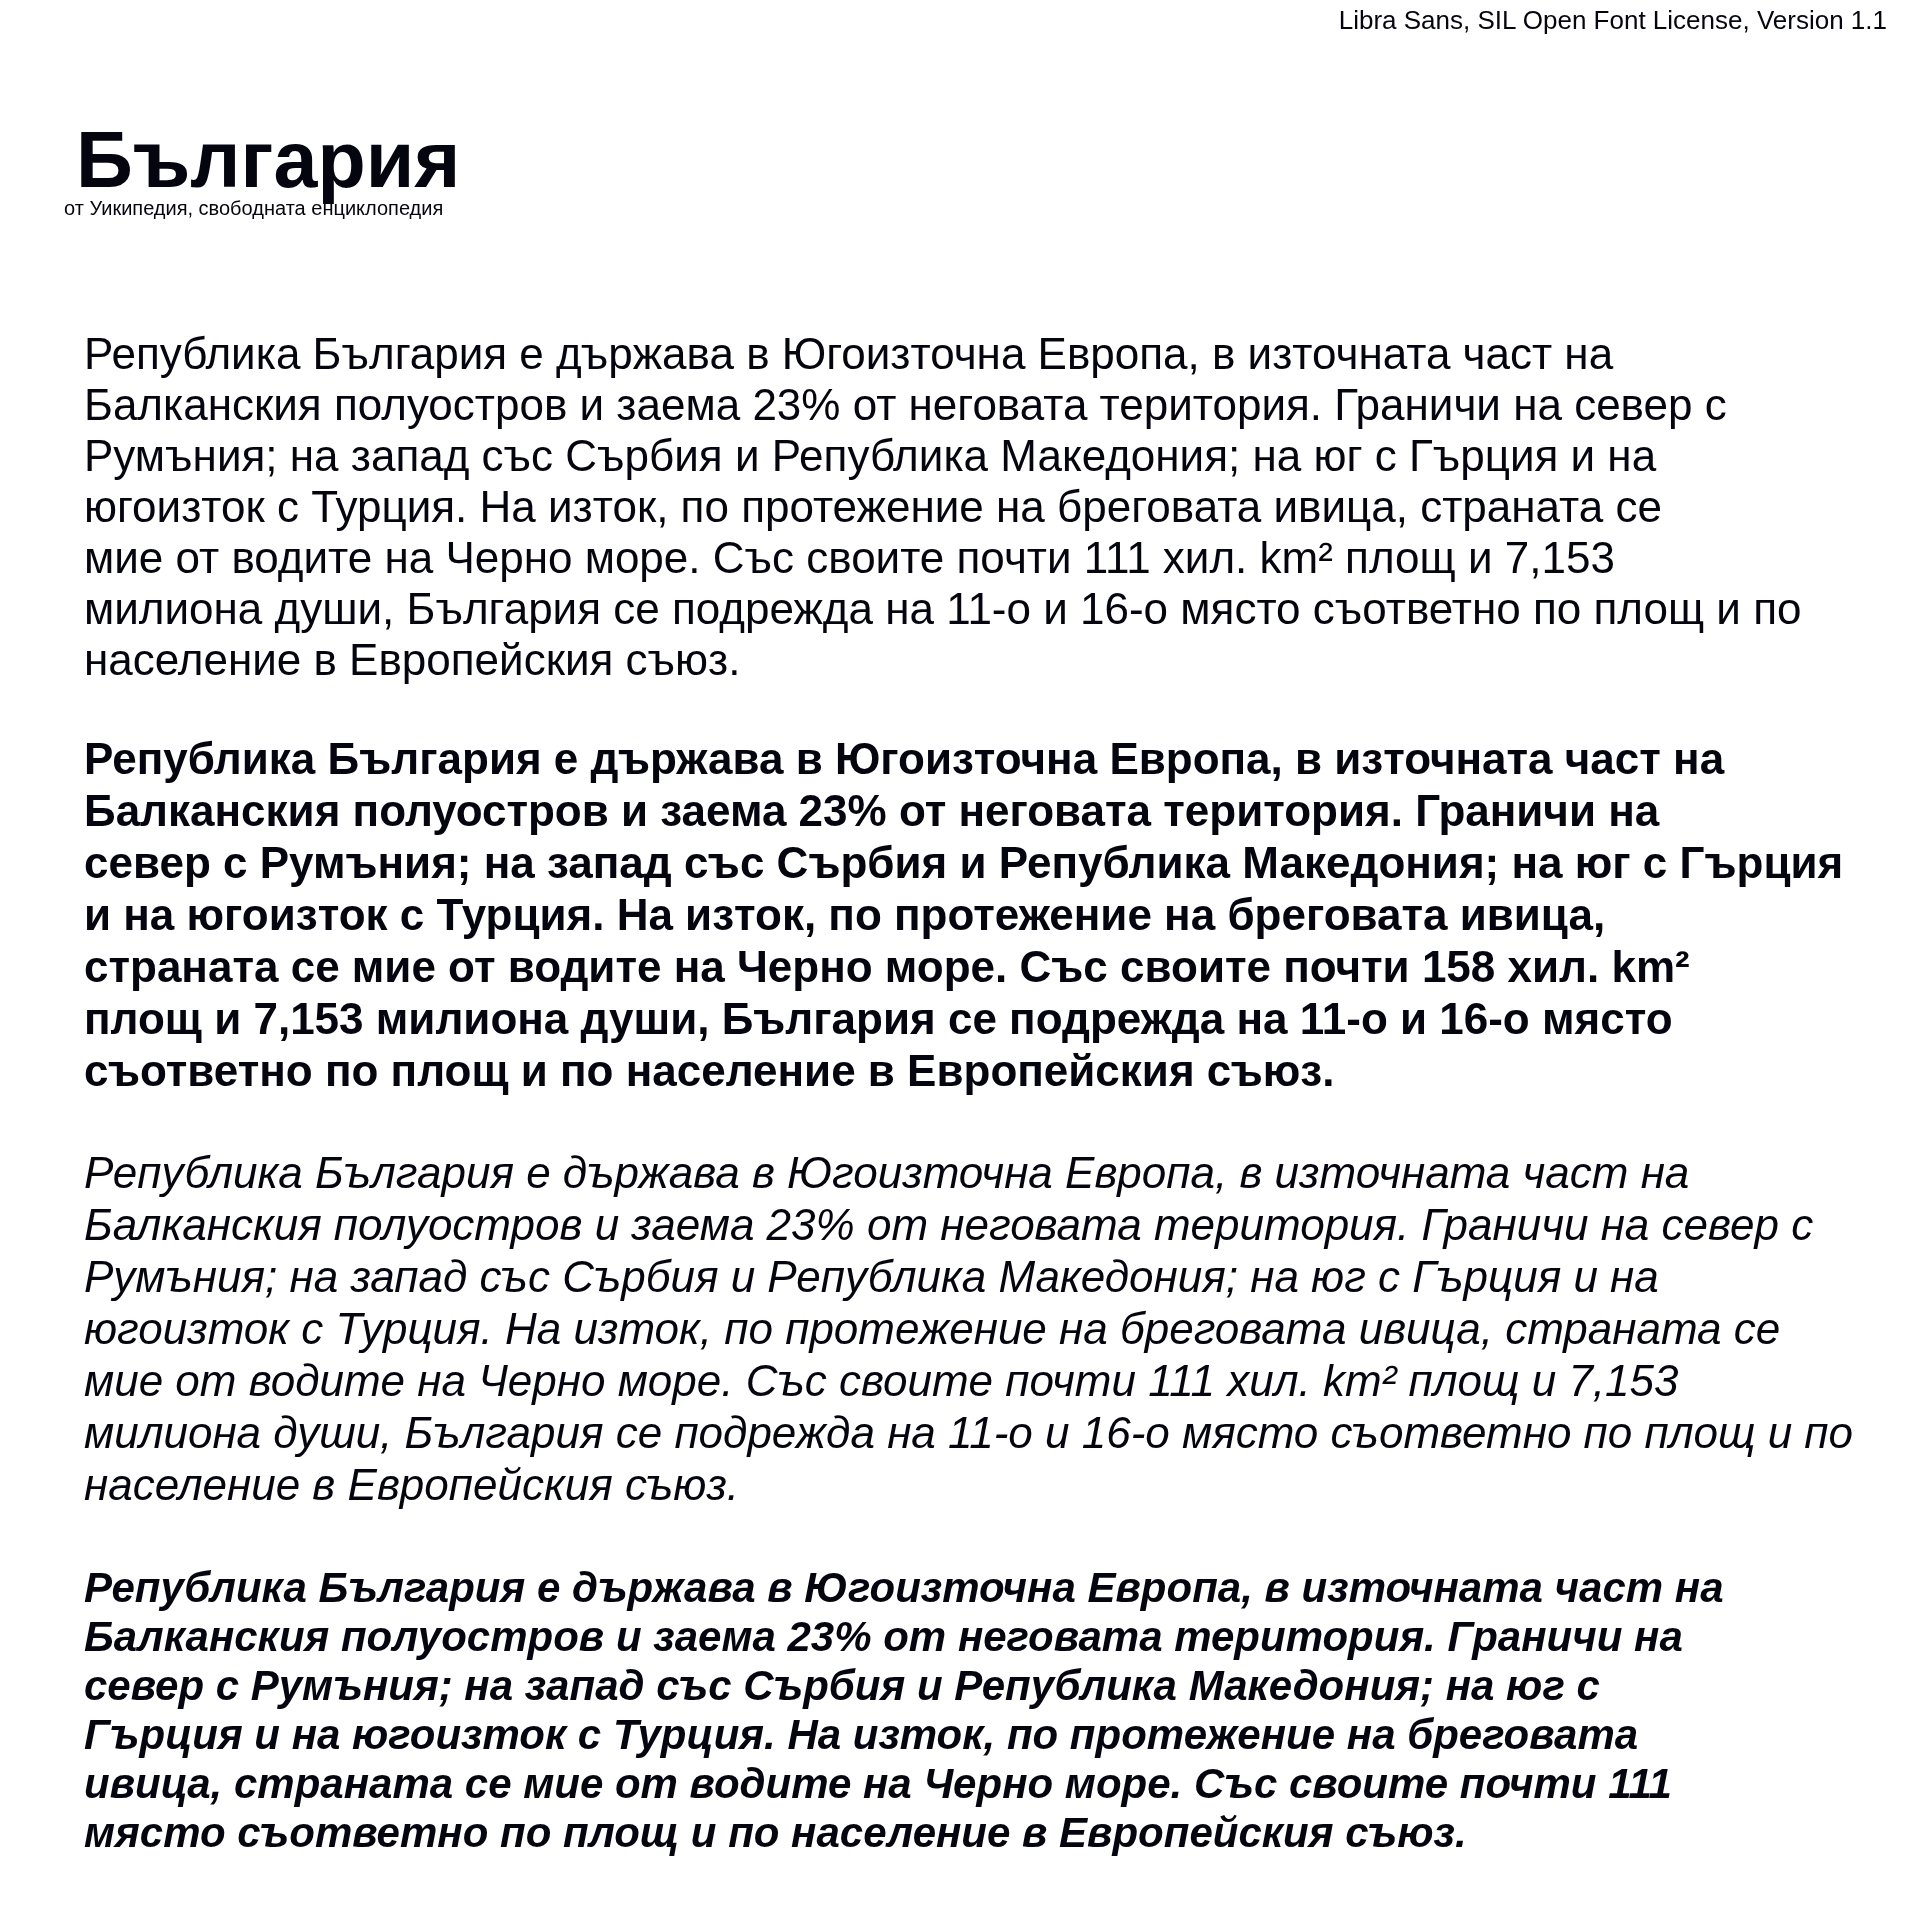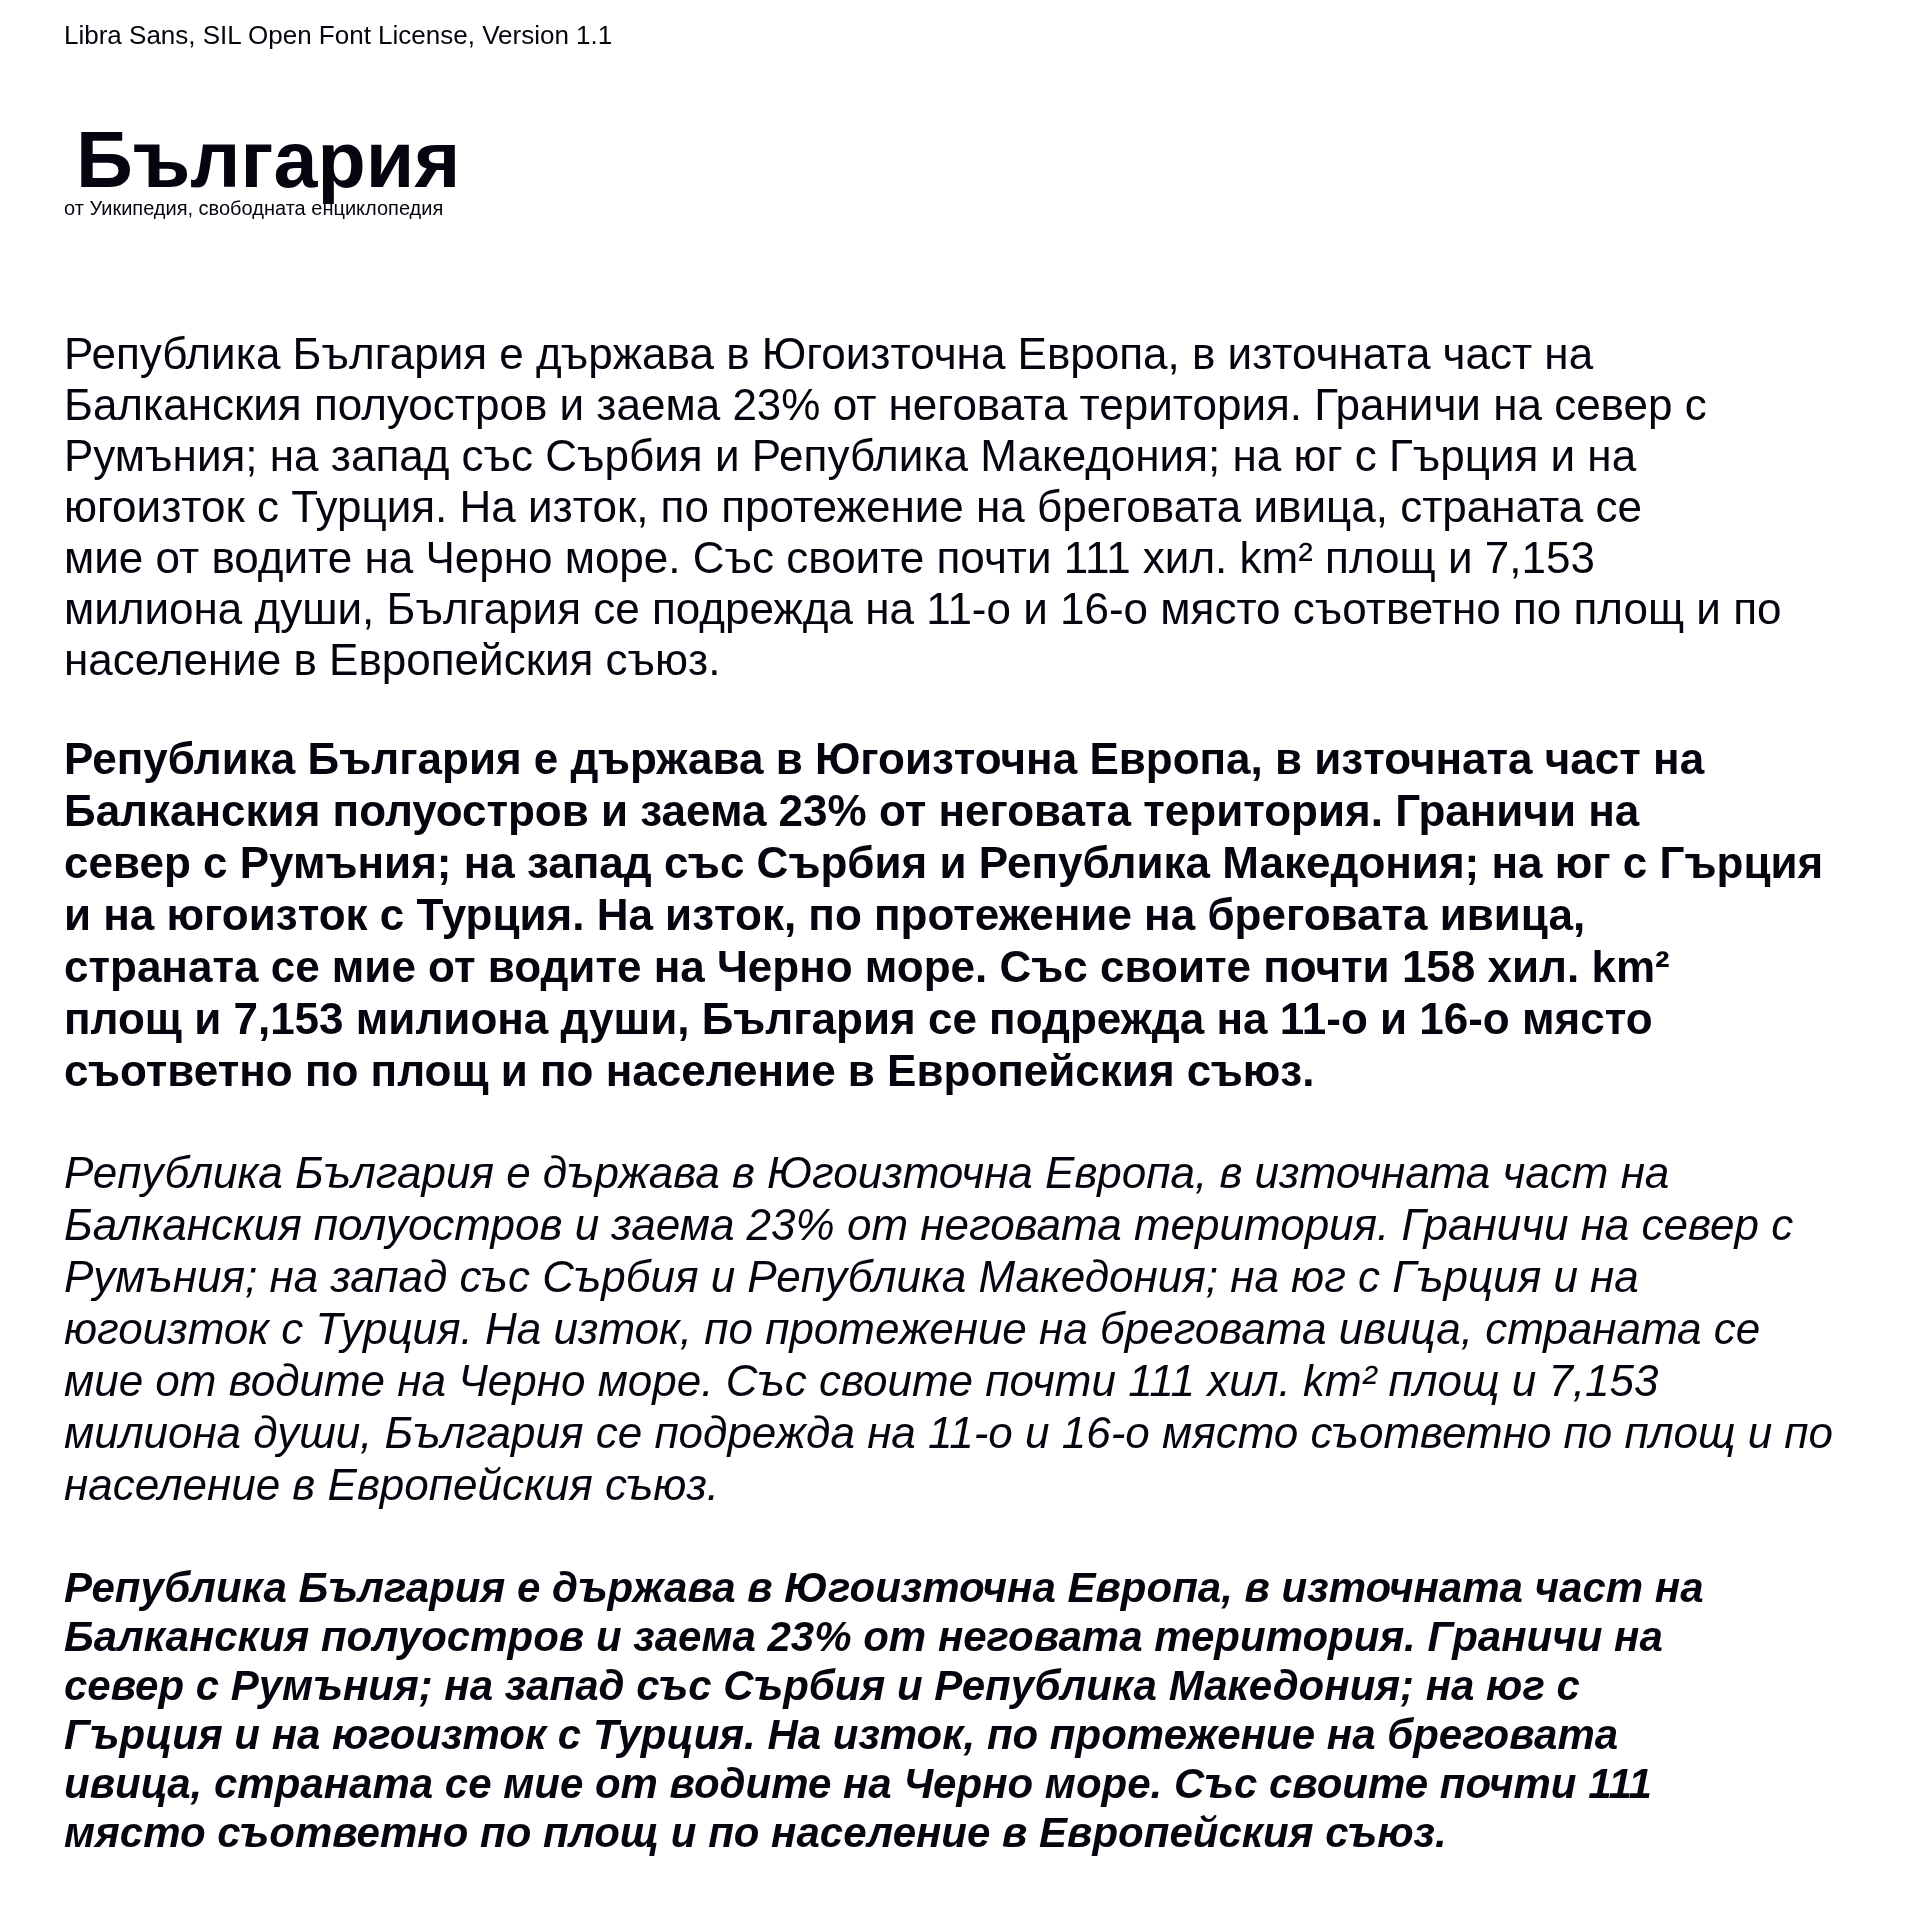--- a/index.html
+++ b/index.html
@@ -14,25 +14,26 @@
     overflow: hidden;
     color: #05050f;
     font-family: "Liberation Sans", sans-serif;
   }
   .block {
     position: absolute;
     left: 64px;
     right: 36px;
     white-space: nowrap;
   }
-  .line { display: block; white-space: nowrap; }
+  .line { display: block; white-space: nowrap; margin-left: 20px; }
   #font-credit {
-    top: 20px;
+    top: 5px;
     font-size: 26px;
     line-height: 30px;
+    text-align: right;
   }
   #page-title {
     top: 100px;
     font-size: 79px;
     line-height: 90px;
     font-weight: bold;
     left: 61px;
   }
   #page-subtitle {
     top: 193px;

